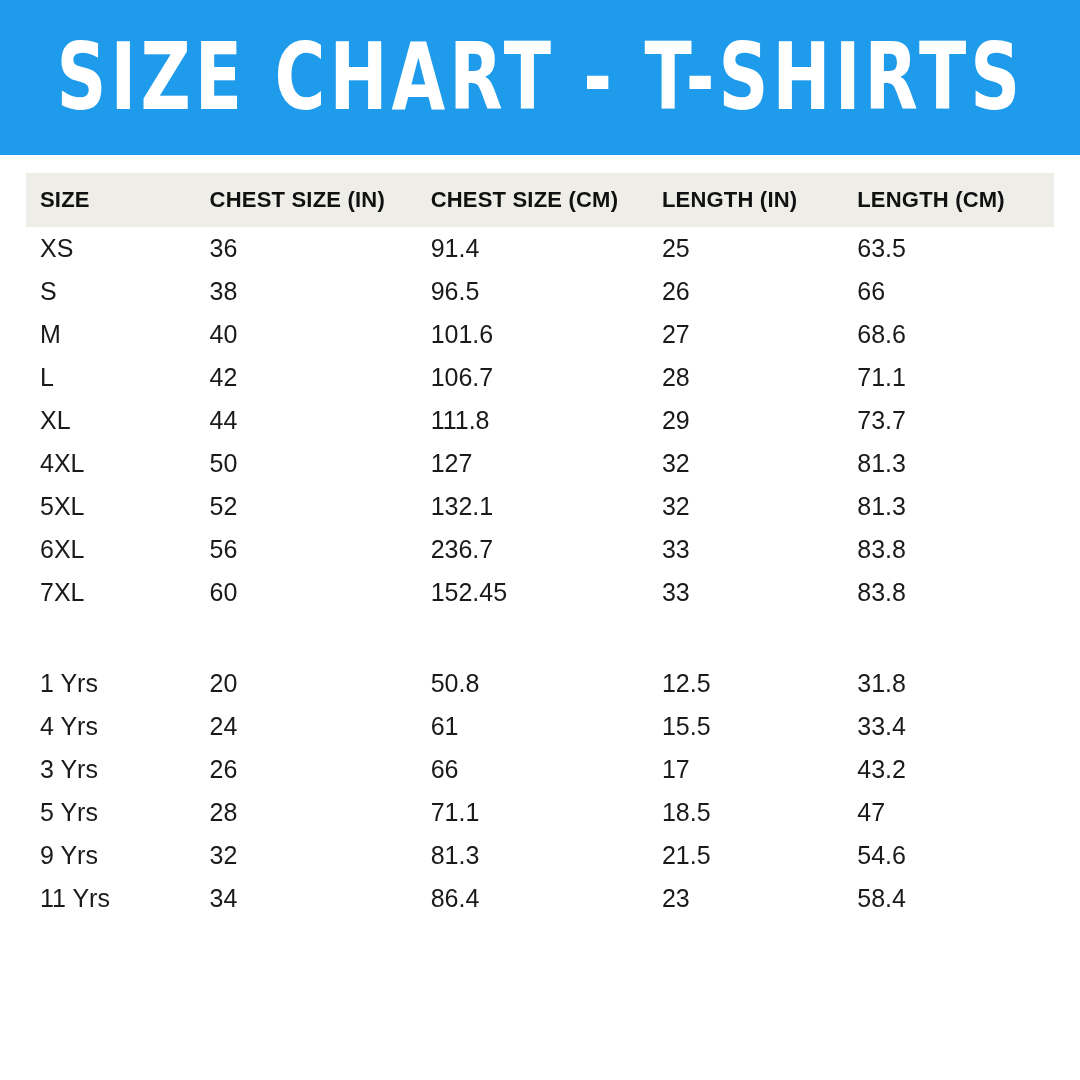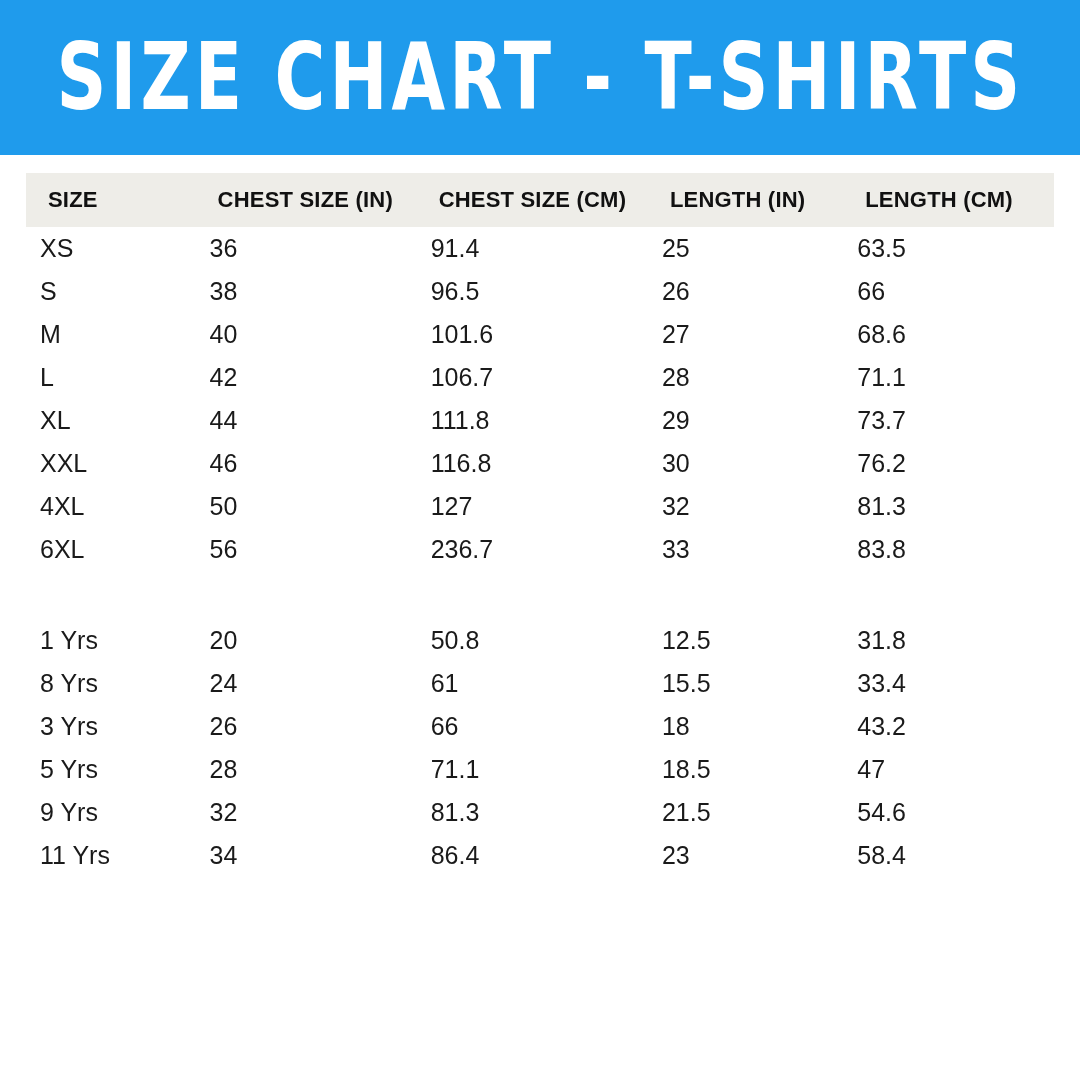--- a/index.html
+++ b/index.html
@@ -53,21 +53,21 @@
     border-spacing: 0;
     table-layout: fixed;
   }
   table.size-table thead th {
     background: #eeede8;
     color: #111111;
     font-family: "Liberation Sans", sans-serif;
     font-weight: bold;
     font-size: 22px;
     text-align: left;
-    padding: 14px 10px 14px 22px;
+    padding: 14px 10px 14px 14px;
     letter-spacing: 0.2px;
     white-space: nowrap;
   }
   table.size-table tbody td {
     font-family: "Liberation Sans", sans-serif;
     font-size: 25px;
     color: #1a1a1a;
     padding: 7px 10px 7px 14px;
     text-align: left;
     white-space: nowrap;
@@ -139,68 +139,75 @@
           <td>71.1</td>
         </tr>
         <tr>
           <td>XL</td>
           <td>44</td>
           <td>111.8</td>
           <td>29</td>
           <td>73.7</td>
         </tr>
         <tr>
-          <td>XXL</td>
-          <td>46</td>
-          <td>116.8</td>
-          <td>30</td>
-          <td>76.2</td>
-        </tr>
-        <tr>
           <td>4XL</td>
           <td>50</td>
           <td>127</td>
           <td>32</td>
           <td>81.3</td>
         </tr>
         <tr>
+          <td>5XL</td>
+          <td>52</td>
+          <td>132.1</td>
+          <td>32</td>
+          <td>81.3</td>
+        </tr>
+        <tr>
           <td>6XL</td>
           <td>56</td>
           <td>236.7</td>
           <td>33</td>
           <td>83.8</td>
         </tr>
+        <tr>
+          <td>7XL</td>
+          <td>60</td>
+          <td>152.45</td>
+          <td>33</td>
+          <td>83.8</td>
+        </tr>
 
         <tr class="gap-row">
           <td></td>
           <td></td>
           <td></td>
           <td></td>
           <td></td>
         </tr>
 
         <tr>
           <td>1 Yrs</td>
           <td>20</td>
           <td>50.8</td>
           <td>12.5</td>
           <td>31.8</td>
         </tr>
         <tr>
-          <td>8 Yrs</td>
+          <td>4 Yrs</td>
           <td>24</td>
           <td>61</td>
           <td>15.5</td>
           <td>33.4</td>
         </tr>
         <tr>
           <td>3 Yrs</td>
           <td>26</td>
           <td>66</td>
-          <td>18</td>
+          <td>17</td>
           <td>43.2</td>
         </tr>
         <tr>
           <td>5 Yrs</td>
           <td>28</td>
           <td>71.1</td>
           <td>18.5</td>
           <td>47</td>
         </tr>
         <tr>

